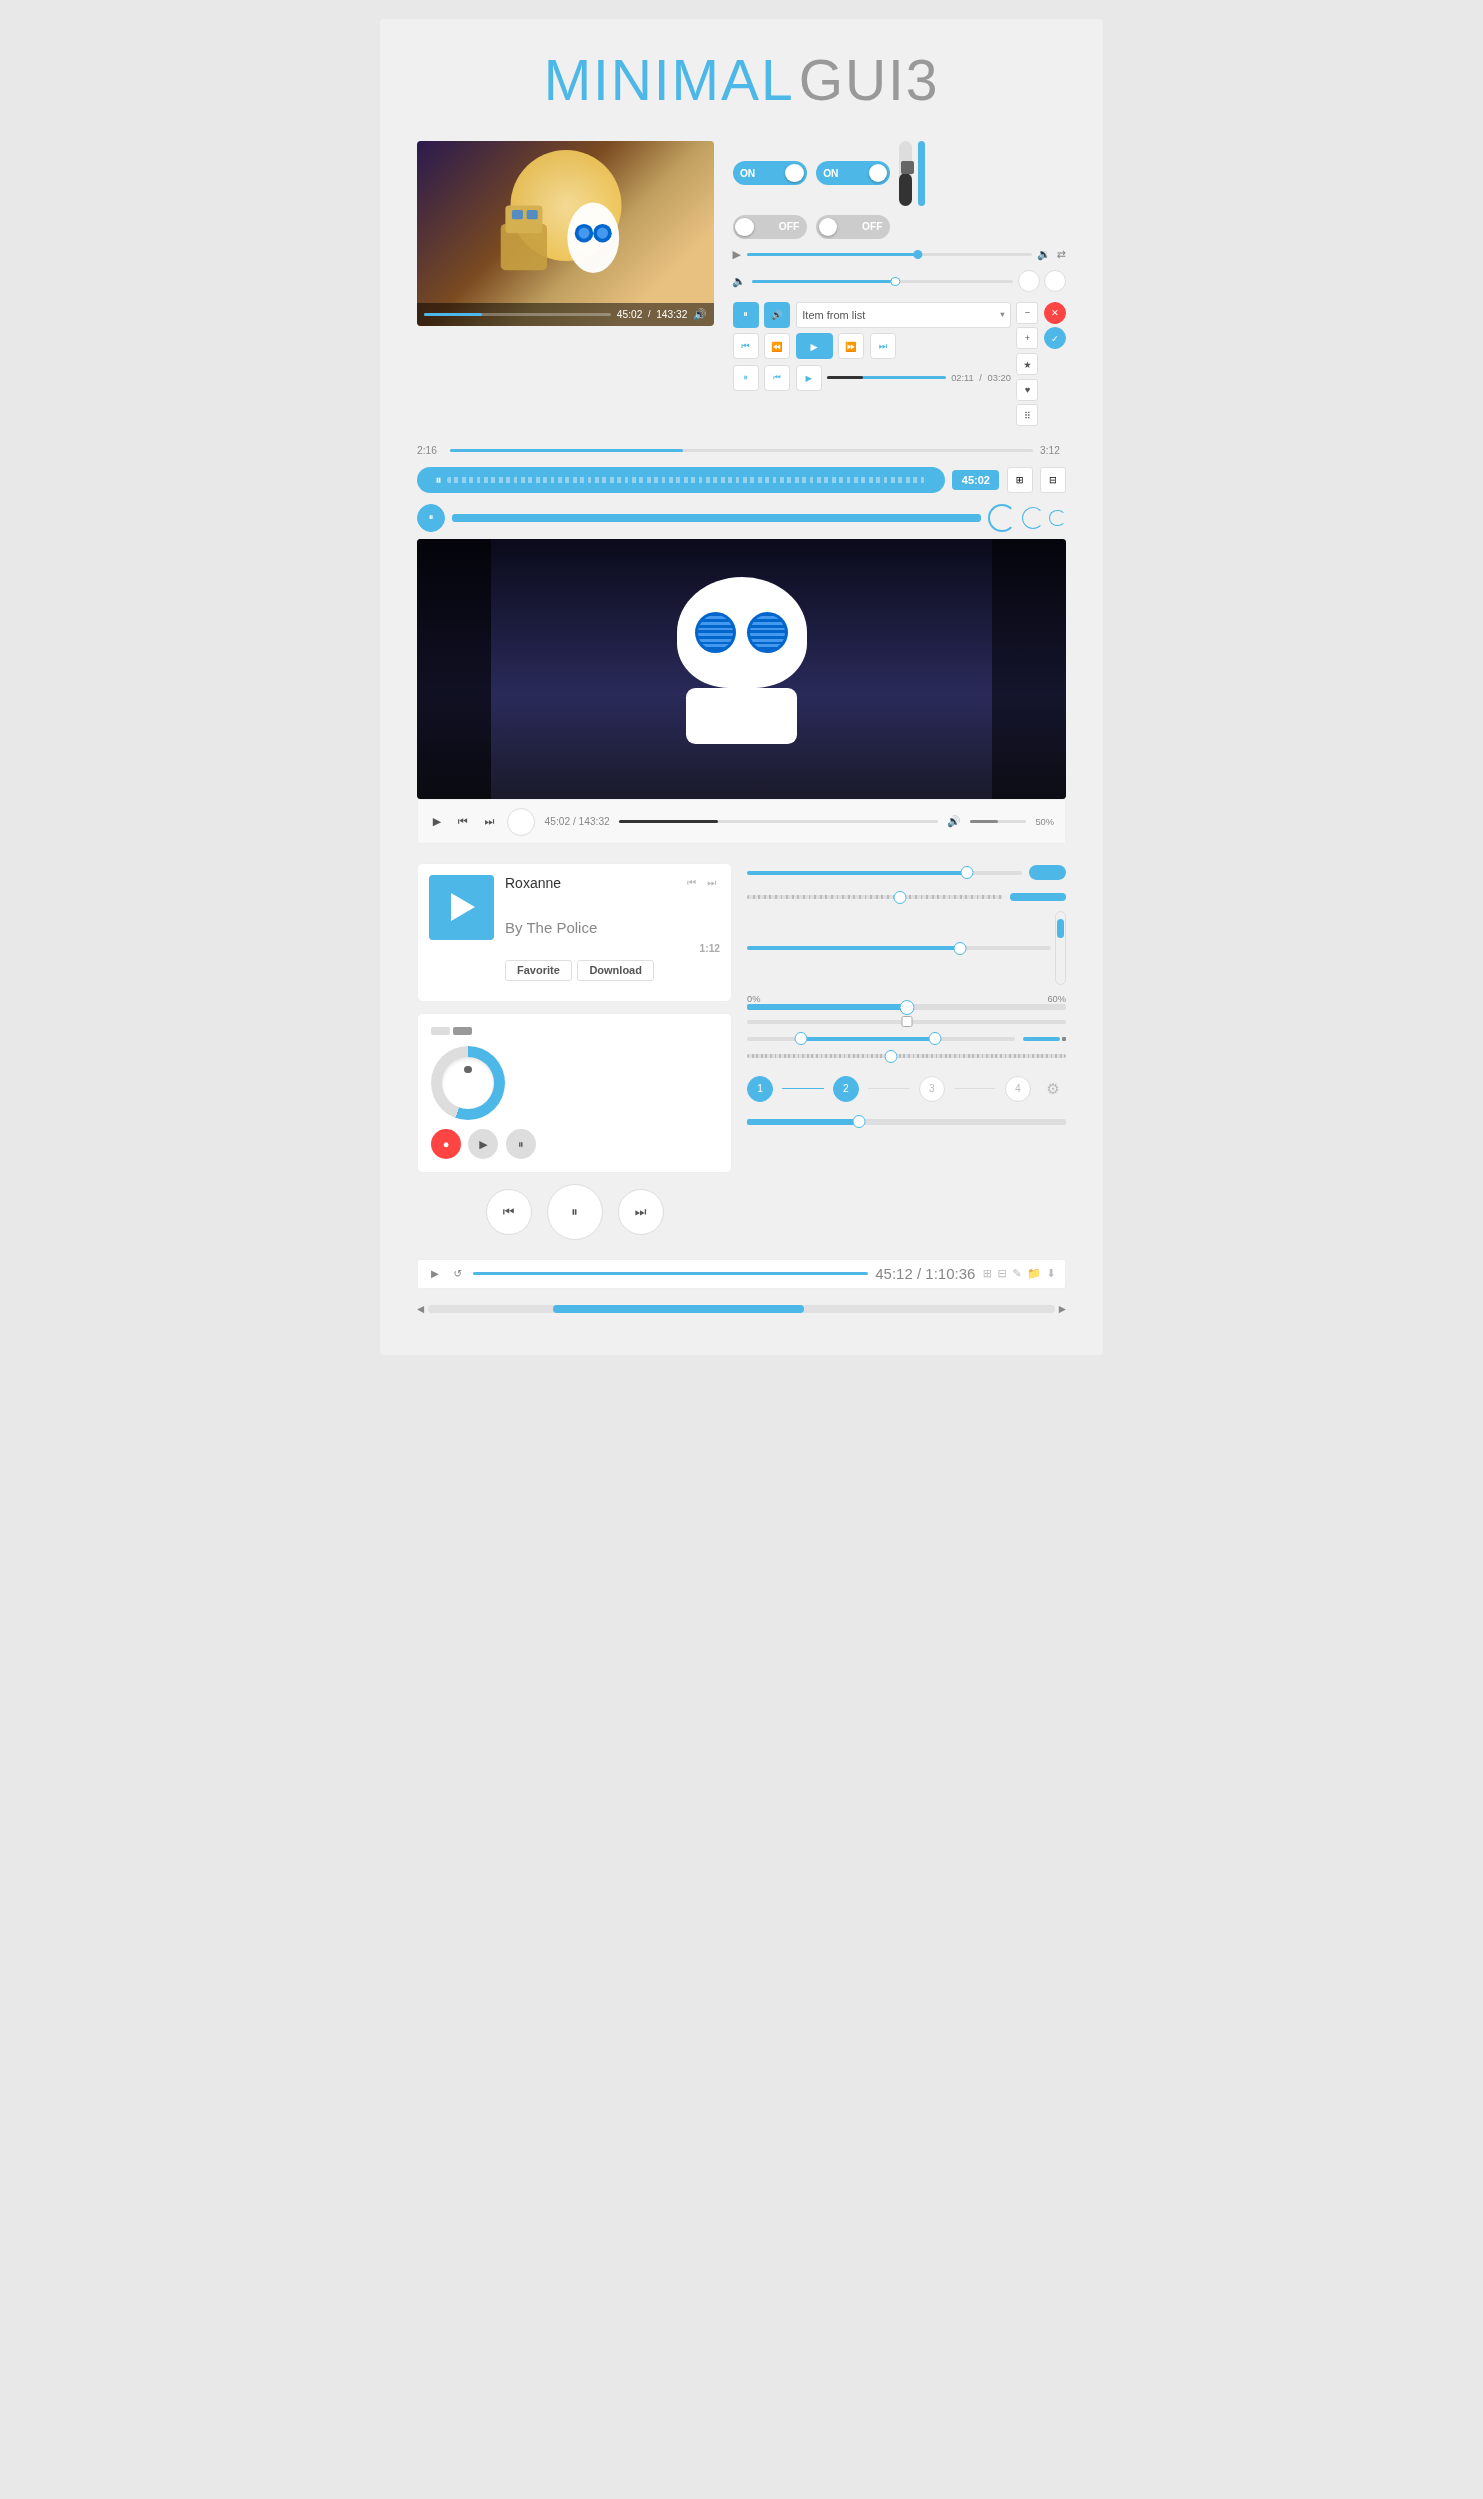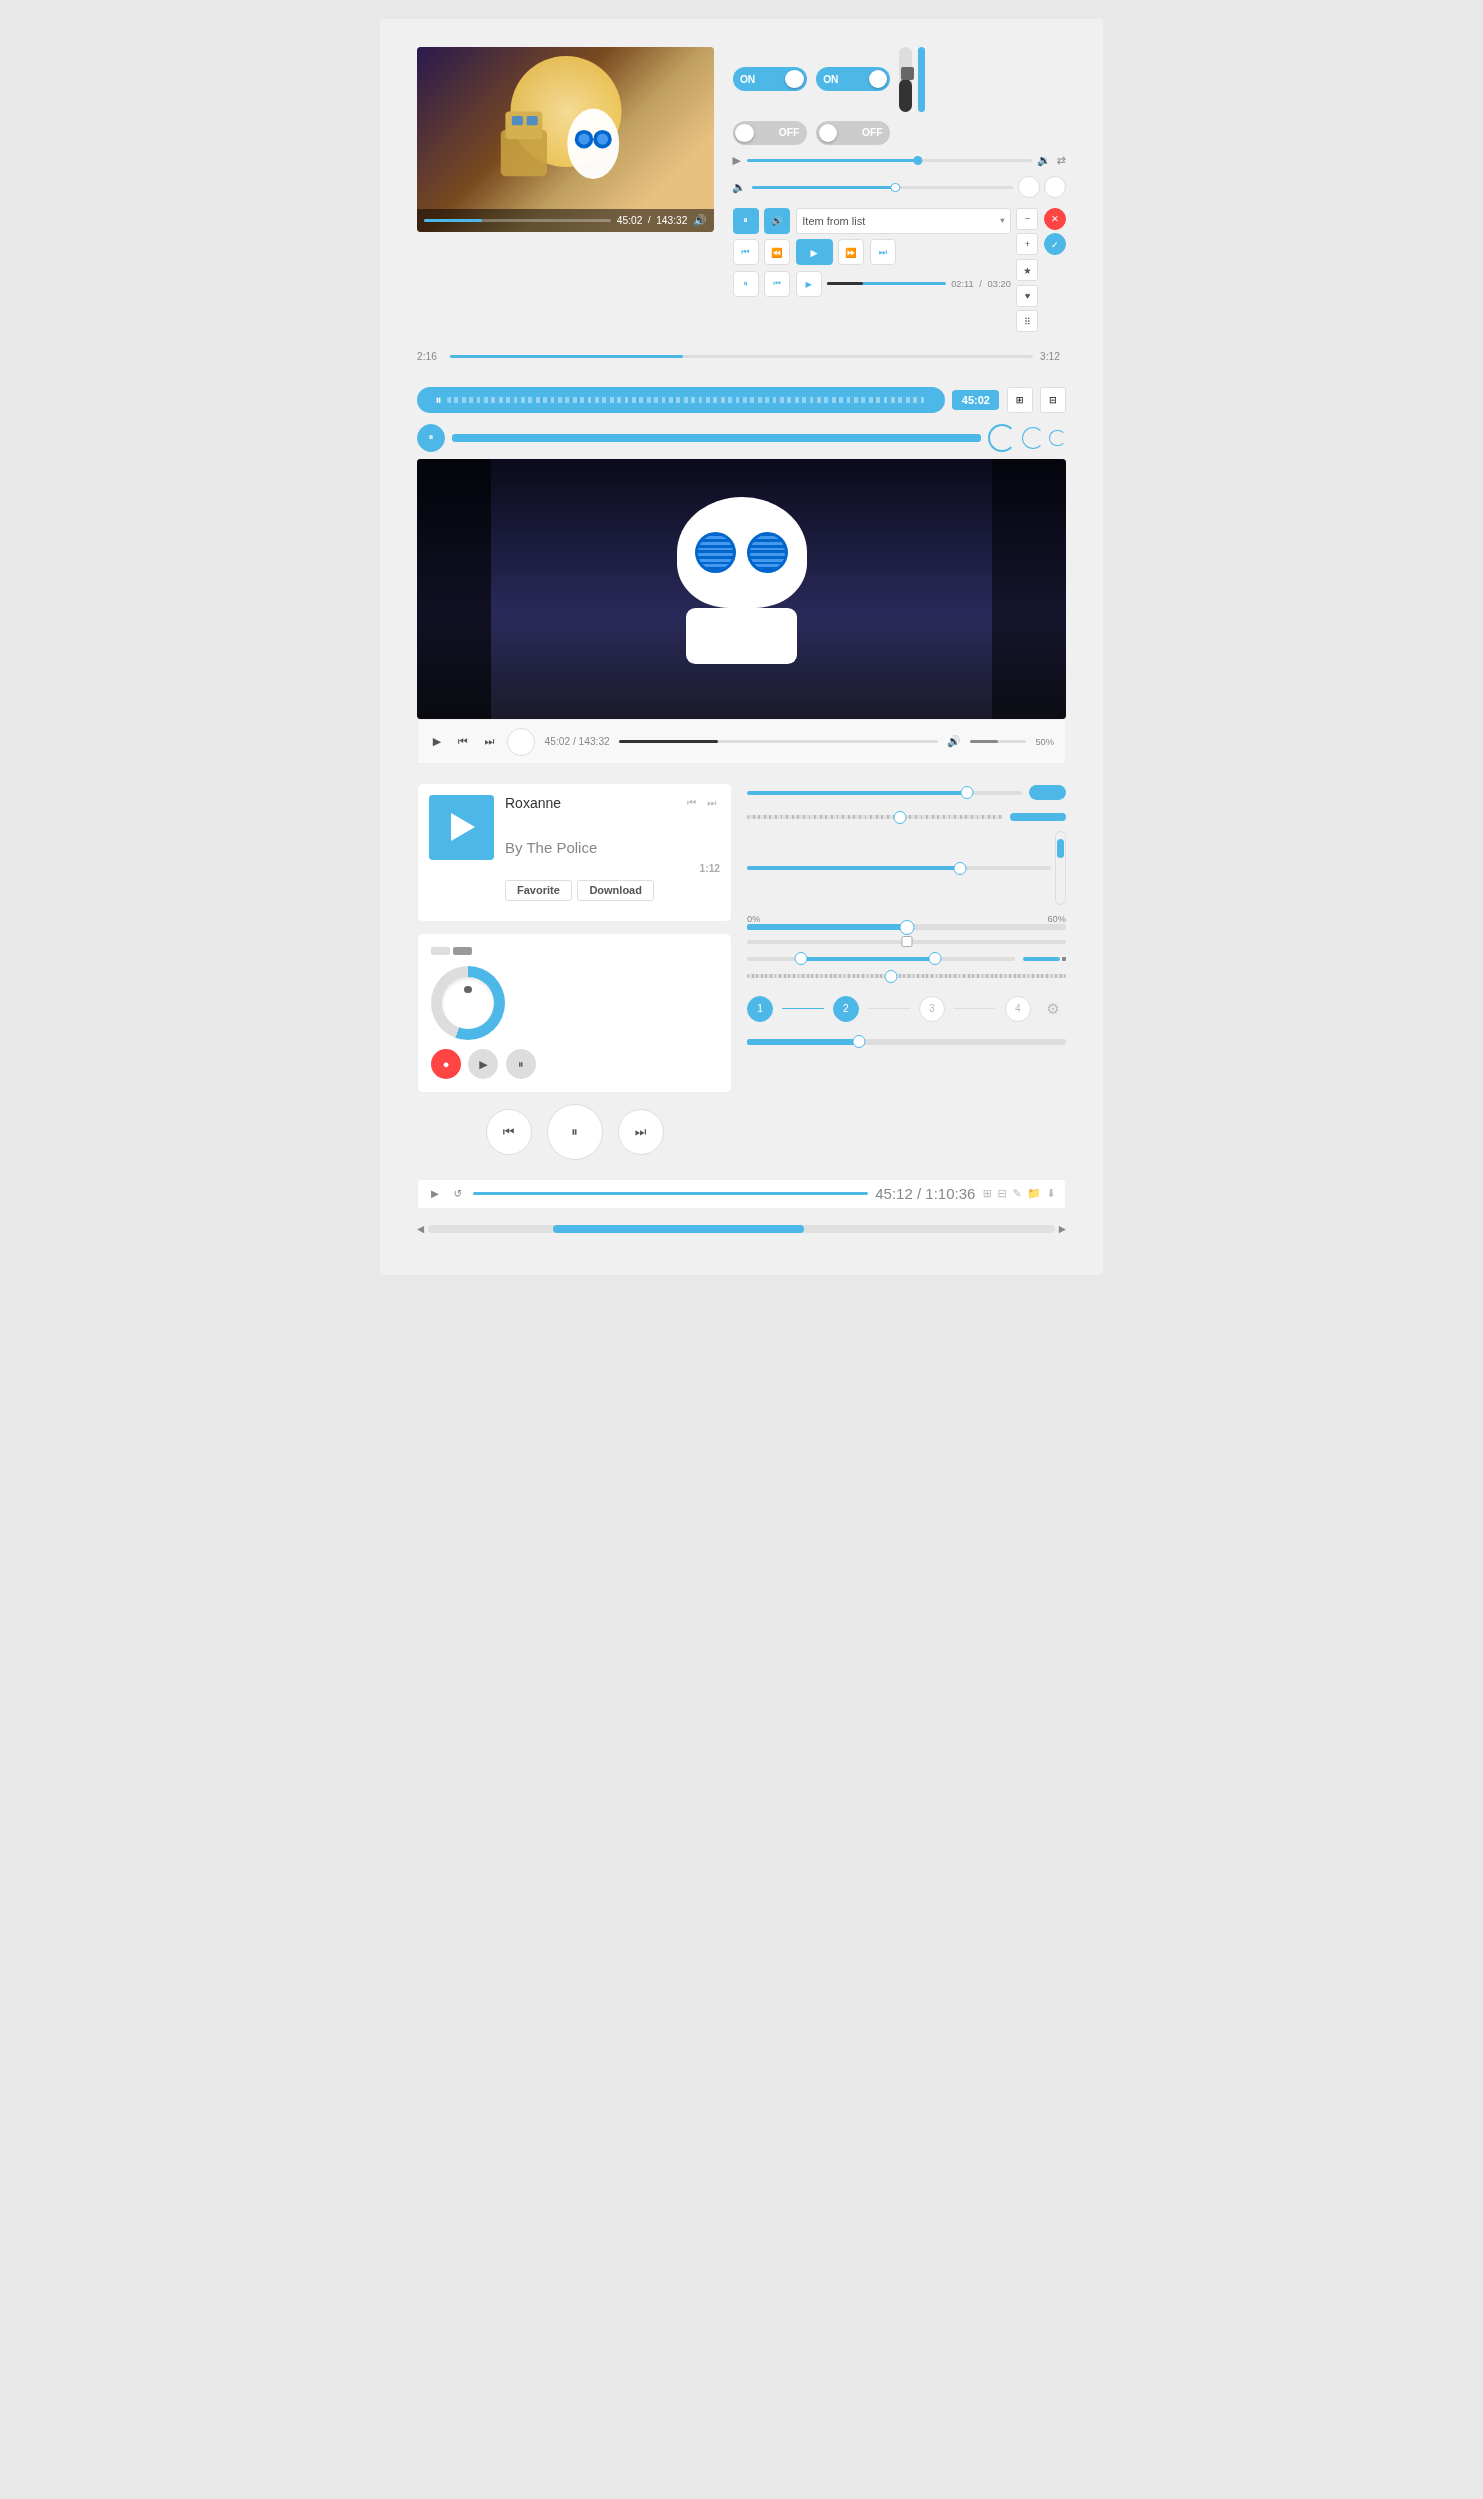--- a/index.html
+++ b/index.html
@@ -289,21 +289,21 @@
       font-size: 9.3px;
       cursor: pointer;
       color: #555;
     }
 
     
     .section-progress {
       display: flex;
       align-items: center;
       gap: 7.4px;
-      margin-bottom: 25px;
+      margin-bottom: 11px;
     }
     .time-label {
       font-size: 10.2px;
       color: #888;
       min-width: 26px;
     }
     .progress-main {
       flex: 1;
       height: 3.7px;
       background: #ddd;
@@ -833,20 +833,24 @@
       height: 100%;
       background: #4db8e8;
       border-radius: 1.9px;
     }
   </style>
 </head>
 <body>
 
 <div class="page-container">
 
+  <div class="title-row">
+    <span class="title-minimal">MINIMAL</span>
+    <span class="title-gui3">GUI3</span>
+  </div>
 
   <div class="section1">
 
     <div class="video-thumb">
       <div class="video-thumb-content">
         <div class="moon-circle"></div>
 
         <svg width="185" height="139" style="position:absolute;bottom:28px;" viewBox="0 0 200 150">
 
           <rect x="30" y="70" width="50" height="50" rx="5" fill="#c8a040" opacity="0.9"></rect>

